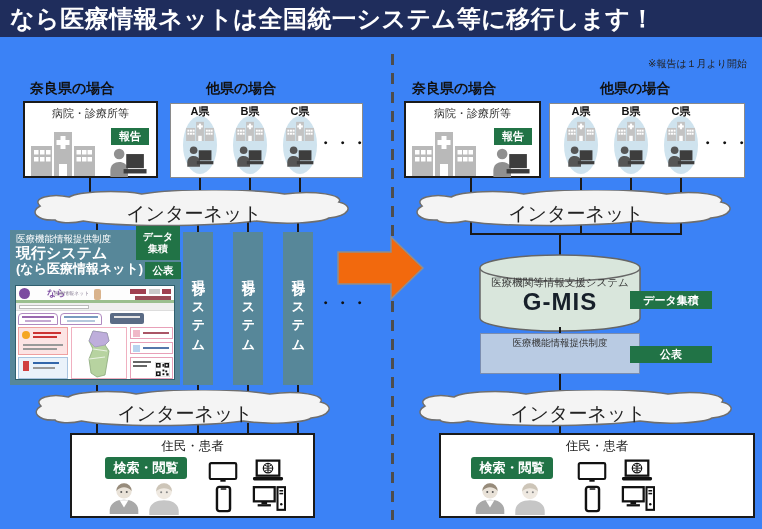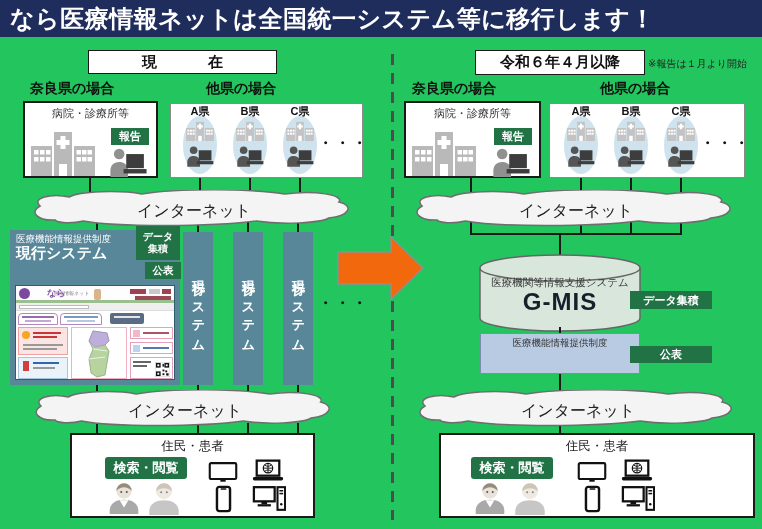--- a/index.html
+++ b/index.html
@@ -1,25 +1,25 @@
 <!DOCTYPE html>
 <html><head>
 <meta charset="utf-8">
 <style>
   html,body{margin:0;padding:0;background:#fff;}
   body{font-family:"Liberation Sans","DejaVu Sans",sans-serif;}
-  #stage{position:relative;width:762px;height:529px;background:#22c55e;overflow:hidden;}
+  #stage{position:relative;width:762px;height:529px;background:#3b82f6;overflow:hidden;}
   .abs{position:absolute;}
   .b{font-weight:bold;}
   .c{text-align:center;}
   .heading{font-size:14px;font-weight:bold;color:#111;text-align:left;}
   .badge{background:#217346;color:#fff;display:flex;align-items:center;justify-content:center;font-weight:bold;box-sizing:border-box;}
   .vl{position:absolute;width:2px;background:#1a1a1a;}
   .hl{position:absolute;height:2px;background:#1a1a1a;}
-  .cloud-label{position:absolute;font-size:16px;color:#222;text-align:center;z-index:3;}
+  .cloud-label{position:absolute;font-size:19px;color:#222;text-align:center;z-index:3;}
   .cloud-svg{position:absolute;z-index:2;}
   .bar{position:absolute;width:30px;background:#578799;display:flex;align-items:center;justify-content:center;z-index:2;}
   .bar span{writing-mode:vertical-rl;text-orientation:upright;font-weight:bold;font-size:13px;color:#fff;letter-spacing:3px;}
   .frame-black{position:absolute;background:#fff;border:2px solid #1a1a1a;box-sizing:border-box;}
   .frame-gray{position:absolute;background:#fff;border:1.5px solid #8a8a8a;box-sizing:border-box;}
   .ellipse{position:absolute;width:34px;height:58px;border-radius:50%;background:#cfe3ee;z-index:1;}
   .pref-label{position:absolute;width:40px;text-align:center;font-size:11px;font-weight:bold;color:#111;z-index:2;}
   .dots{position:absolute;font-size:15px;font-weight:bold;color:#111;letter-spacing:2px;text-align:center;}
   .period-box{position:absolute;background:#fff;border:1.5px solid #1a1a1a;box-sizing:border-box;display:flex;align-items:center;justify-content:center;font-size:15px;font-weight:bold;color:#111;}
   .scheme-small{font-size:9.5px;line-height:11px;}
@@ -120,26 +120,20 @@
 </svg>
 
 <div id="stage">
 
   <div class="abs" style="left:0;top:8;width:762px;height:37px;background:#1f2d5c;color:#fff;display:flex;align-items:center;">
     <span class="b" style="font-size:24px;padding-left:10px;letter-spacing:0.5px;">なら医療情報ネットは全国統一システム等に移行します！</span>
   </div>
 
   <div class="abs" style="left:391px;top:54px;width:3px;height:466px;background:repeating-linear-gradient(#4d4d4d 0 11px,transparent 11px 19px);"></div>
 
-  <div class="period-box" style="left:88px;top:50px;width:189px;height:24px;">
-    <span style="letter-spacing:18px;padding-left:18px;">現　在</span>
-  </div>
-  <div class="period-box" style="left:475px;top:50px;width:170px;height:25px;">
-    <span>令和６年４月以降</span>
-  </div>
   <div class="abs" style="left:648px;top:57px;width:114px;font-size:10px;color:#222;">※報告は１月より開始</div>
 
   <div class="abs heading" style="left:30px;top:80px;width:120px;">奈良県の場合</div>
   <div class="abs heading" style="left:206px;top:80px;width:120px;">他県の場合</div>
   <div class="abs heading" style="left:412px;top:80px;width:120px;">奈良県の場合</div>
   <div class="abs heading" style="left:600px;top:80px;width:120px;">他県の場合</div>
 
   <div class="vl" style="left:89px;top:178px;height:20px;"></div>
   <div class="vl" style="left:199px;top:173px;height:25px;"></div>
   <div class="vl" style="left:249px;top:173px;height:25px;"></div>
@@ -245,20 +239,21 @@
   <div class="vl" style="left:297px;top:221px;height:14px;"></div>
 
   <div class="vl" style="left:96px;top:384px;height:14px;"></div>
   <div class="vl" style="left:197px;top:384px;height:14px;"></div>
   <div class="vl" style="left:247px;top:384px;height:14px;"></div>
   <div class="vl" style="left:297px;top:384px;height:14px;"></div>
 
   <div class="abs" style="left:10px;top:230px;width:170px;height:155px;background:#578799;z-index:2;box-sizing:border-box;padding:3px 6px;">
     <div class="scheme-small" style="color:#fff;">医療機能情報提供制度</div>
     <div class="b" style="color:#fff;font-size:15px;line-height:17px;">現行システム</div>
+    <div class="b" style="color:#fff;font-size:13px;line-height:15px;">(なら医療情報ネット)</div>
 
     <div class="mini" style="position:absolute;left:5px;top:55px;width:160px;height:95px;background:#fff;border:1px solid #2f5f6e;overflow:hidden;">
       <div class="mini" style="position:absolute;left:0;top:0;width:100%;height:17px;background:#fdfdfd;">
         <div class="mini" style="position:absolute;left:3px;top:2px;width:11px;height:11px;border-radius:50%;background:#7b4aa0;"></div>
         <span class="b" style="position:absolute;left:31px;top:1px;font-size:9px;color:#7b4aa0;">なら</span>
         <span style="position:absolute;left:38px;top:4px;font-size:5px;color:#8a7f96;">医療情報ネット</span>
         <div class="mini" style="position:absolute;left:78px;top:3px;width:7px;height:11px;background:#d9b38c;border-radius:2px;"></div>
         <div class="mini" style="position:absolute;right:28px;top:3px;width:16px;height:5px;background:#a04050;"></div>
         <div class="mini" style="position:absolute;right:14px;top:3px;width:11px;height:5px;background:#c9c9c9;"></div>
         <div class="mini" style="position:absolute;right:3px;top:3px;width:9px;height:5px;background:#a04050;"></div>

